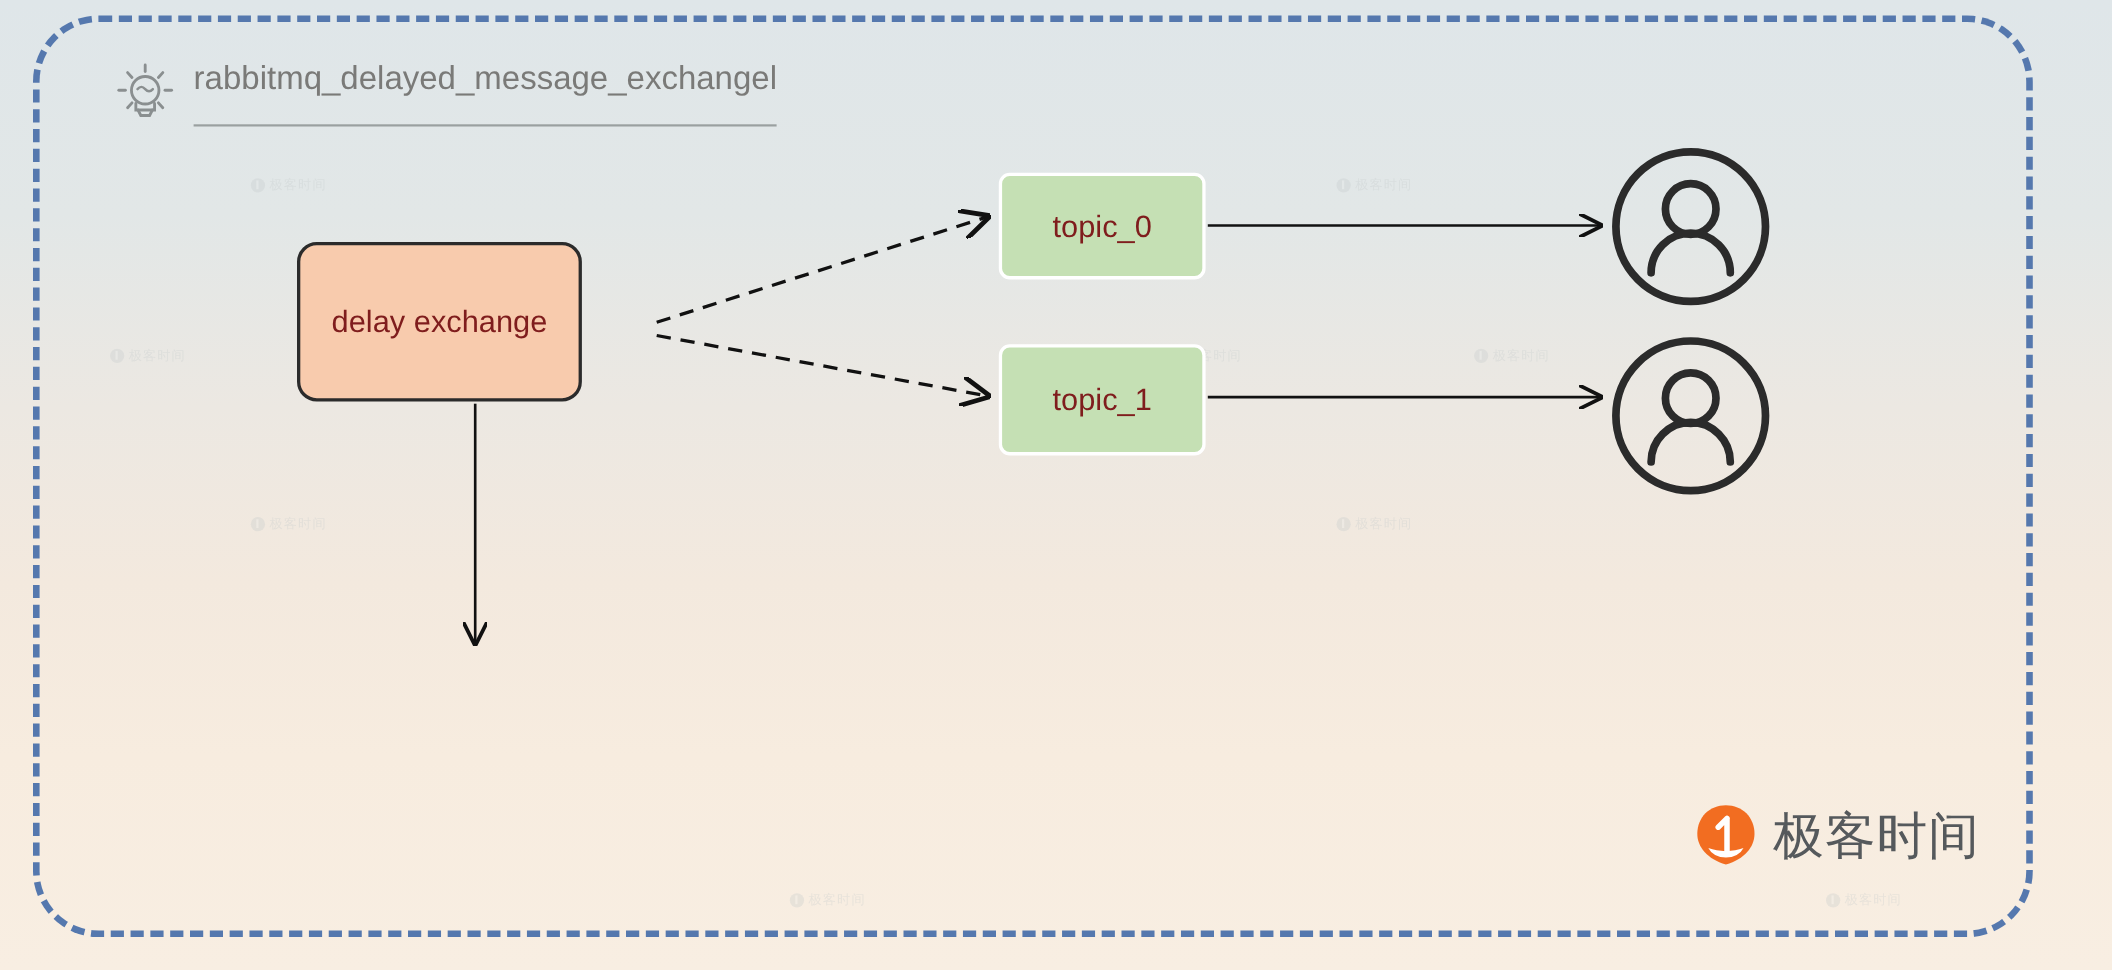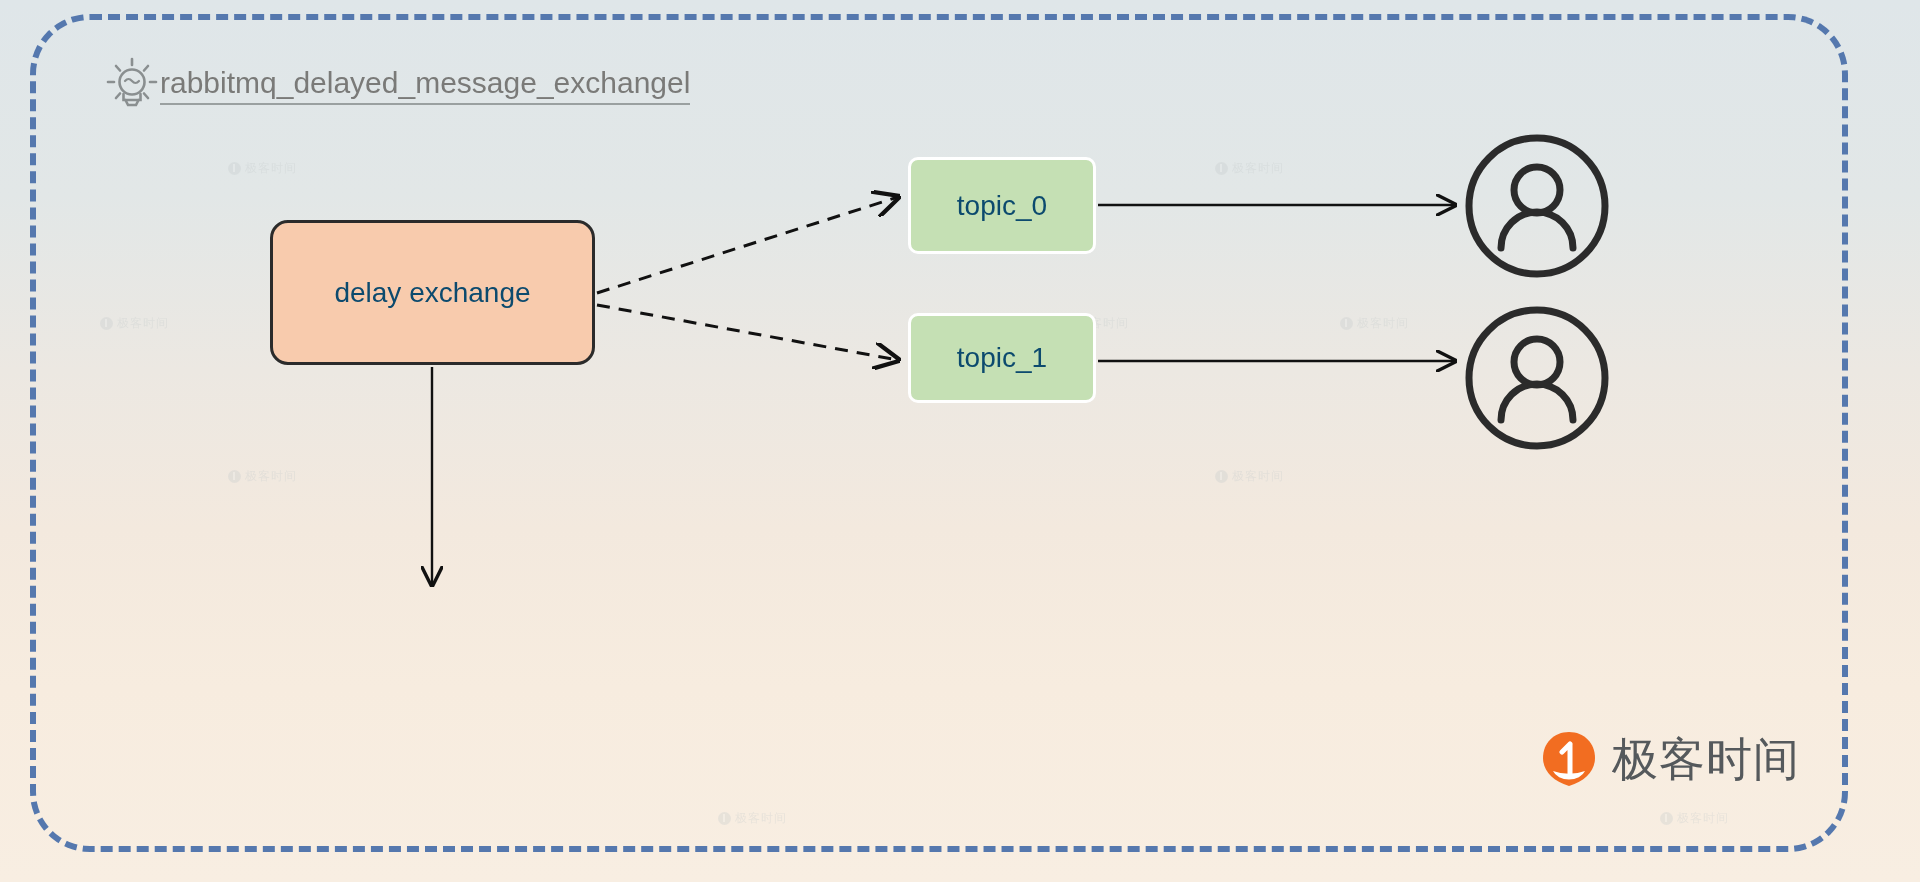--- a/index.html
+++ b/index.html
@@ -72,67 +72,66 @@
     border-radius: 60px;
     box-sizing: border-box;
   }
 
   
   #header {
     position: absolute;
     left: 104px;
     top: 55px;
     display: flex;
-    align-items: center;
-    gap: 0;
+    gap: 16px;
   }
   #bulb-icon { width: 56px; height: 60px; display: block; }
   #header-title {
     font-size: 30px;
     color: #7a7a78;
     font-family: "Liberation Sans", sans-serif;
     border-bottom: 2px solid #9aa0a0;
     padding-bottom: 4px;
     line-height: 1.1;
   }
 
   
   .node {
     position: absolute;
     display: flex;
     align-items: center;
     justify-content: center;
     box-sizing: border-box;
     font-size: 28px;
-    color: #0c4a6e;
+    color: #7f1d1d;
     font-family: "Liberation Sans", sans-serif;
   }
   #node-exchange {
     left: 270px;
     top: 220px;
-    width: 325px;
+    width: 259px;
     height: 145px;
     background: #f8cbad;
     border: 3px solid #2b2b2b;
     border-radius: 18px;
   }
   #node-topic-0 {
     left: 908px;
     top: 157px;
     width: 188px;
     height: 97px;
     background: #c5e0b4;
     border: 3px solid #ffffff;
     border-radius: 10px;
   }
   #node-topic-1 {
     left: 908px;
     top: 313px;
     width: 188px;
-    height: 90px;
+    height: 101px;
     background: #c5e0b4;
     border: 3px solid #ffffff;
     border-radius: 10px;
   }
 
   
   #node-mnesia {
     position: absolute;
     left: 305px;
     top: 592px;

